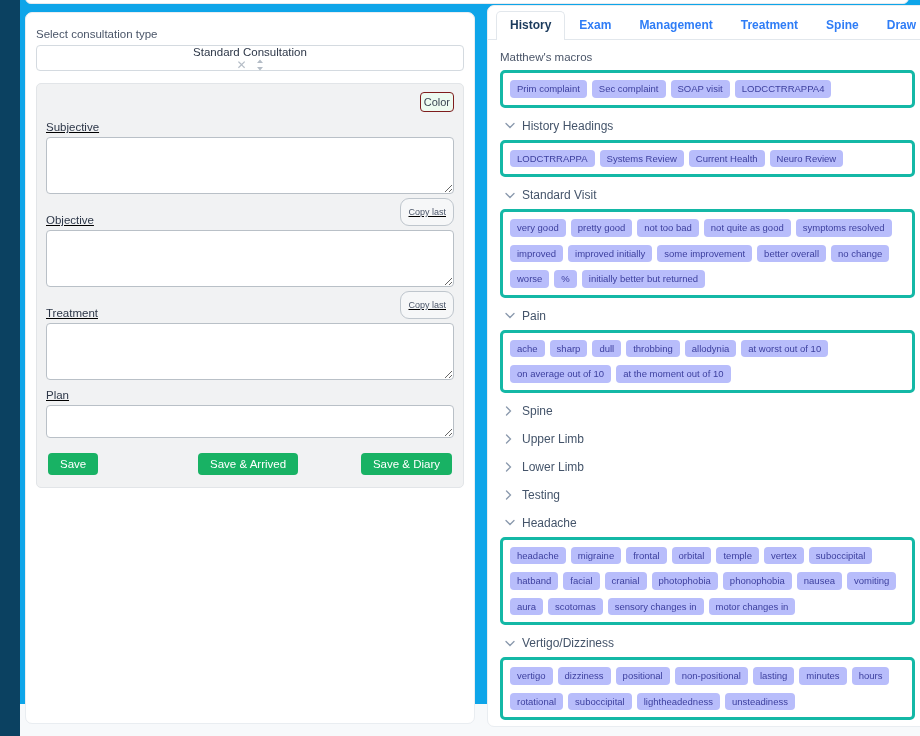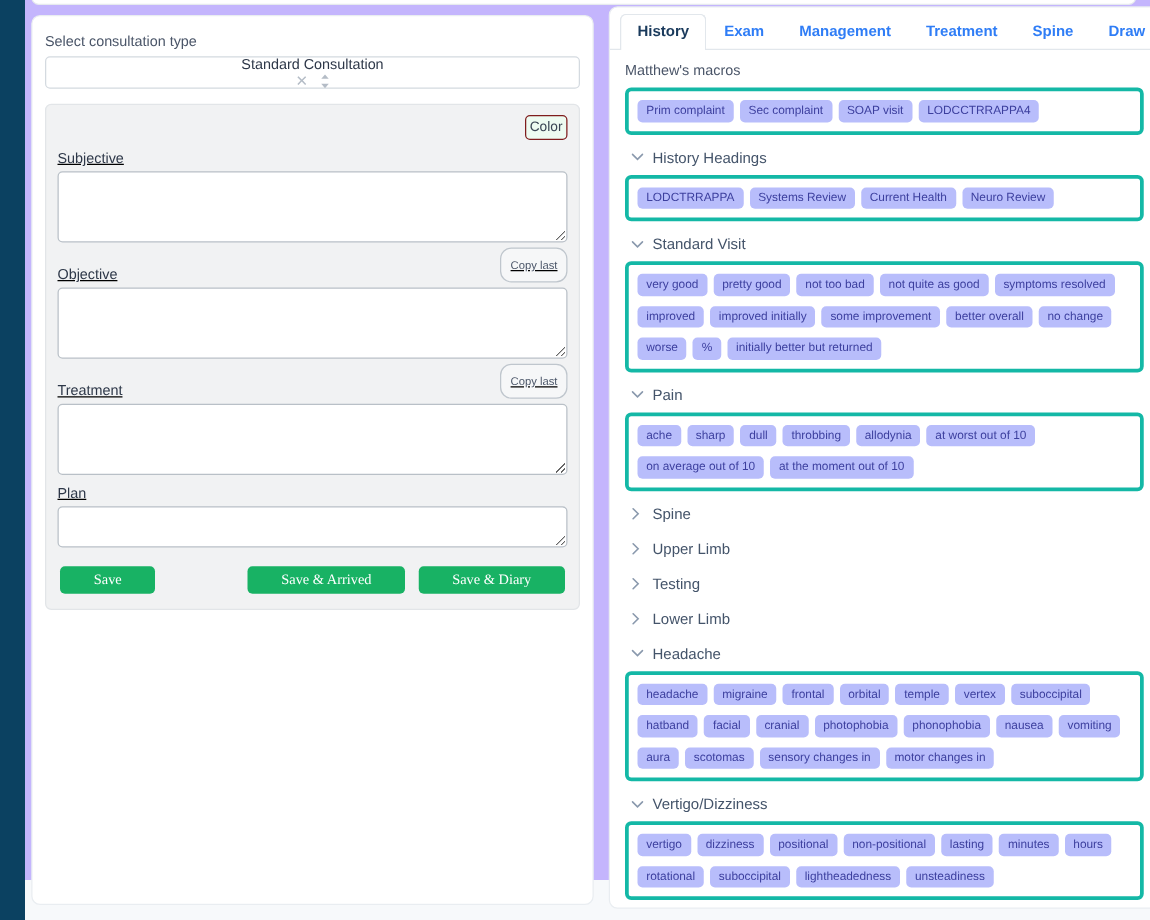--- a/index.html
+++ b/index.html
@@ -9,21 +9,21 @@
     font-family: "Liberation Sans", sans-serif;
     overflow: hidden;
   }
   #app { position: relative; width: 920px; height: 736px; display: flex; }
 
   
   .rail { width: 20px; height: 736px; background: #0b4161; flex: 0 0 20px; }
 
   .workspace {
     flex: 1; position: relative; height: 704px;
-    background: #c4b5fd; padding: 0;
+    background: #0ea5e9; padding: 0;
   }
 
   
   .top-sliver {
     position: absolute; left: 5px; right: 11px; top: -8px; height: 12px;
     background: #ffffff; border: 1px solid #e6eaee; border-radius: 6px;
   }
 
   
   .left-panel {
@@ -66,21 +66,21 @@
     border: 1px solid #b9c0c7; border-radius: 4px;
     margin-top: 4px; resize: vertical;
     font-family: "Liberation Sans", sans-serif; font-size: 11.5px; color:#2d3748;
     padding: 4px 6px;
   }
   .area.tall { height: 57px; }
   .area.short { height: 33px; }
   .btn-row { display: flex; align-items: center; margin-top: 14px; position: relative; height: 23px; }
   .save-btn {
     background: #18b264; color: #ffffff; border: none; border-radius: 4px;
-    font-size: 11.5px; padding: 5px 27px; font-family: Liberation Serif, serif;
+    font-size: 11.5px; padding: 5px 12px; font-family: Liberation Sans, sans-serif;
     position: absolute;
   }
   .save-btn.b1 { left: 2px; }
   .save-btn.b2 { left: 152px; }
   .save-btn.b3 { right: 2px; margin-left: 48px; }
 
   
   .right-panel {
     position: absolute; left: 467px; top: 5px; width: 441px; height: 722px;
     background: #ffffff; border: 1px solid #e9edf1; border-radius: 7px;
@@ -281,29 +281,29 @@
                 </svg>
               </span>
               <span>Upper Limb</span>
             </div>
             <div class="section-head">
               <span class="chev">
                 <svg width="7" height="10" viewBox="0 0 7 10">
                   <path d="M1.5 1 L5.5 5 L1.5 9" stroke="#8a99ad" stroke-width="1.3" fill="none" stroke-linecap="round"></path>
                 </svg>
               </span>
-              <span>Testing</span>
+              <span>Lower Limb</span>
             </div>
             <div class="section-head">
               <span class="chev">
                 <svg width="7" height="10" viewBox="0 0 7 10">
                   <path d="M1.5 1 L5.5 5 L1.5 9" stroke="#8a99ad" stroke-width="1.3" fill="none" stroke-linecap="round"></path>
                 </svg>
               </span>
-              <span>Lower Limb</span>
+              <span>Testing</span>
             </div>
             <div class="section-head">
               <span class="chev">
                 <svg width="10" height="7" viewBox="0 0 10 7">
                   <path d="M1 1.5 L5 5.5 L9 1.5" stroke="#8a99ad" stroke-width="1.3" fill="none" stroke-linecap="round"></path>
                 </svg>
               </span>
               <span>Headache</span>
             </div>
             <div class="chipbox">

